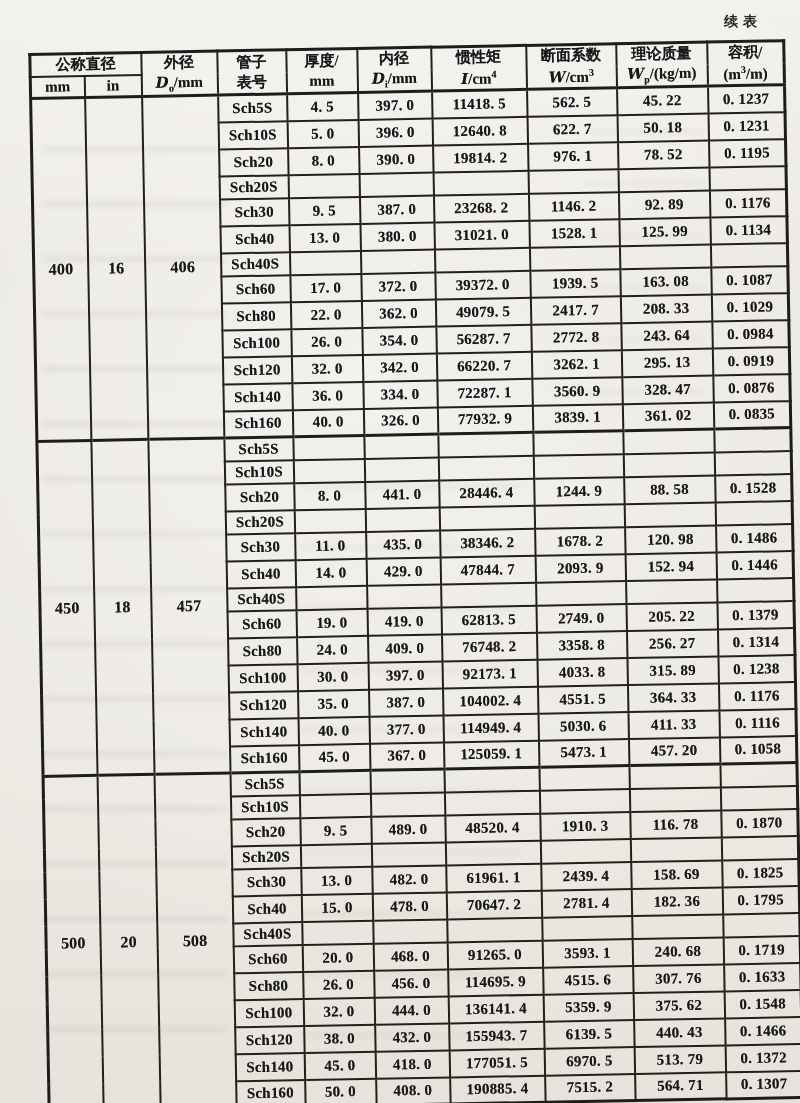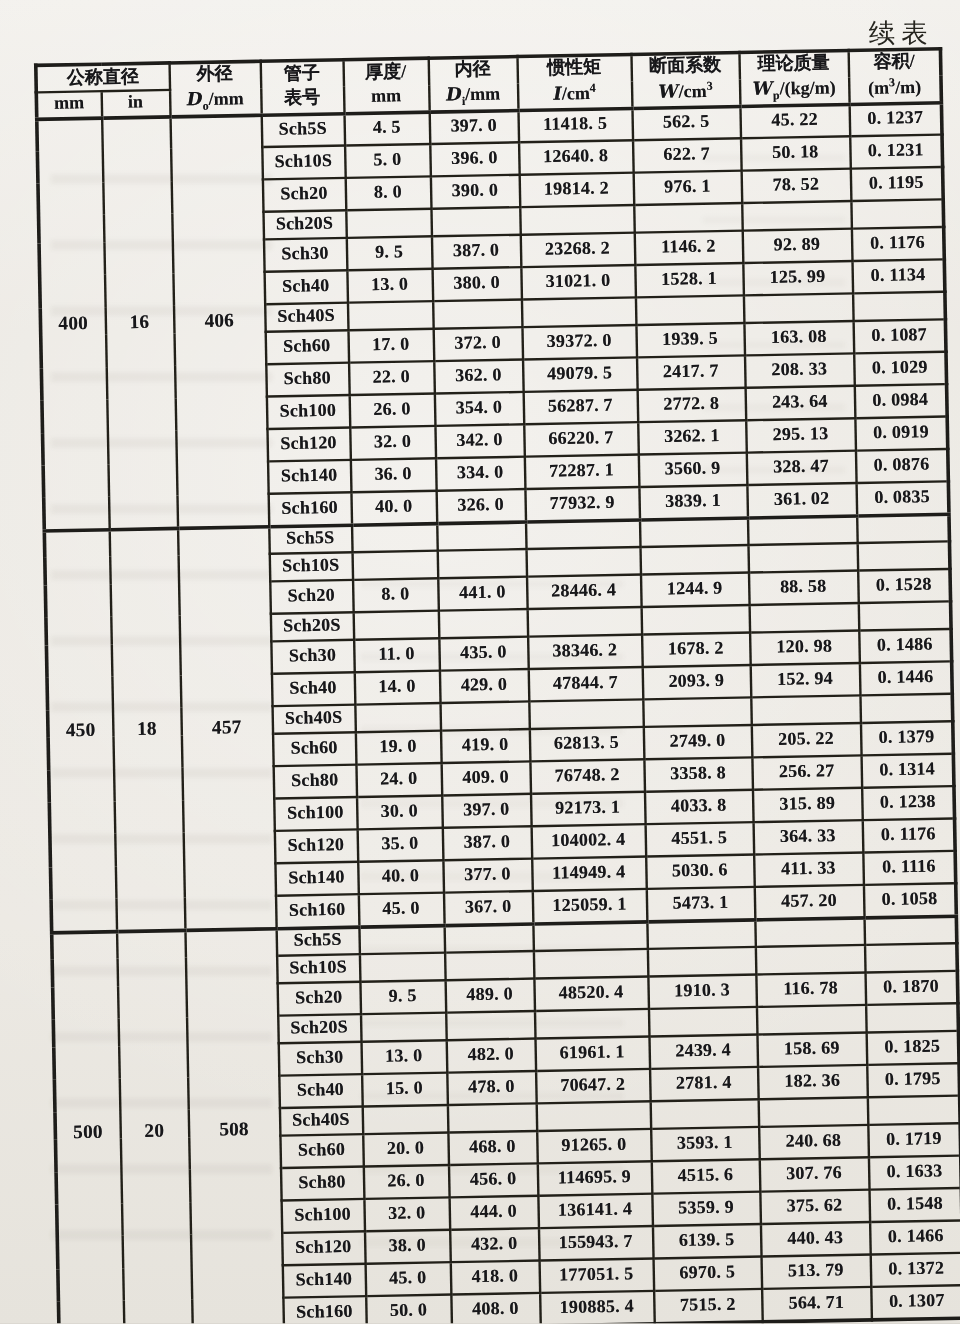--- a/index.html
+++ b/index.html
@@ -24,21 +24,21 @@
   .bleed-mid{
     left:300px;top:430px;width:220px;height:640px;
     background:repeating-linear-gradient(0deg,transparent 0 31px,rgba(104,96,88,0.05) 31px 38px,transparent 38px 61px);
   }
   .bleed-right{
     left:585px;top:120px;width:120px;height:300px;
     background:repeating-linear-gradient(0deg,transparent 0 25px,rgba(104,96,88,0.045) 25px 32px,transparent 32px 52px);
   }
   .continued{
     position:absolute;top:13px;left:724px;
-    font-size:22px;font-weight:400;letter-spacing:5px;color:#26251f;
+    font-size:14px;font-weight:700;letter-spacing:5px;color:#26251f;
     white-space:nowrap;
   }
   .table-wrap{
     position:absolute;left:36px;top:46px;
     transform:rotate(-1.05deg);
     transform-origin:50% 40%;
   }
   table{
     border-collapse:collapse;table-layout:fixed;width:754px;
     border:3px solid #1e1d1a;

